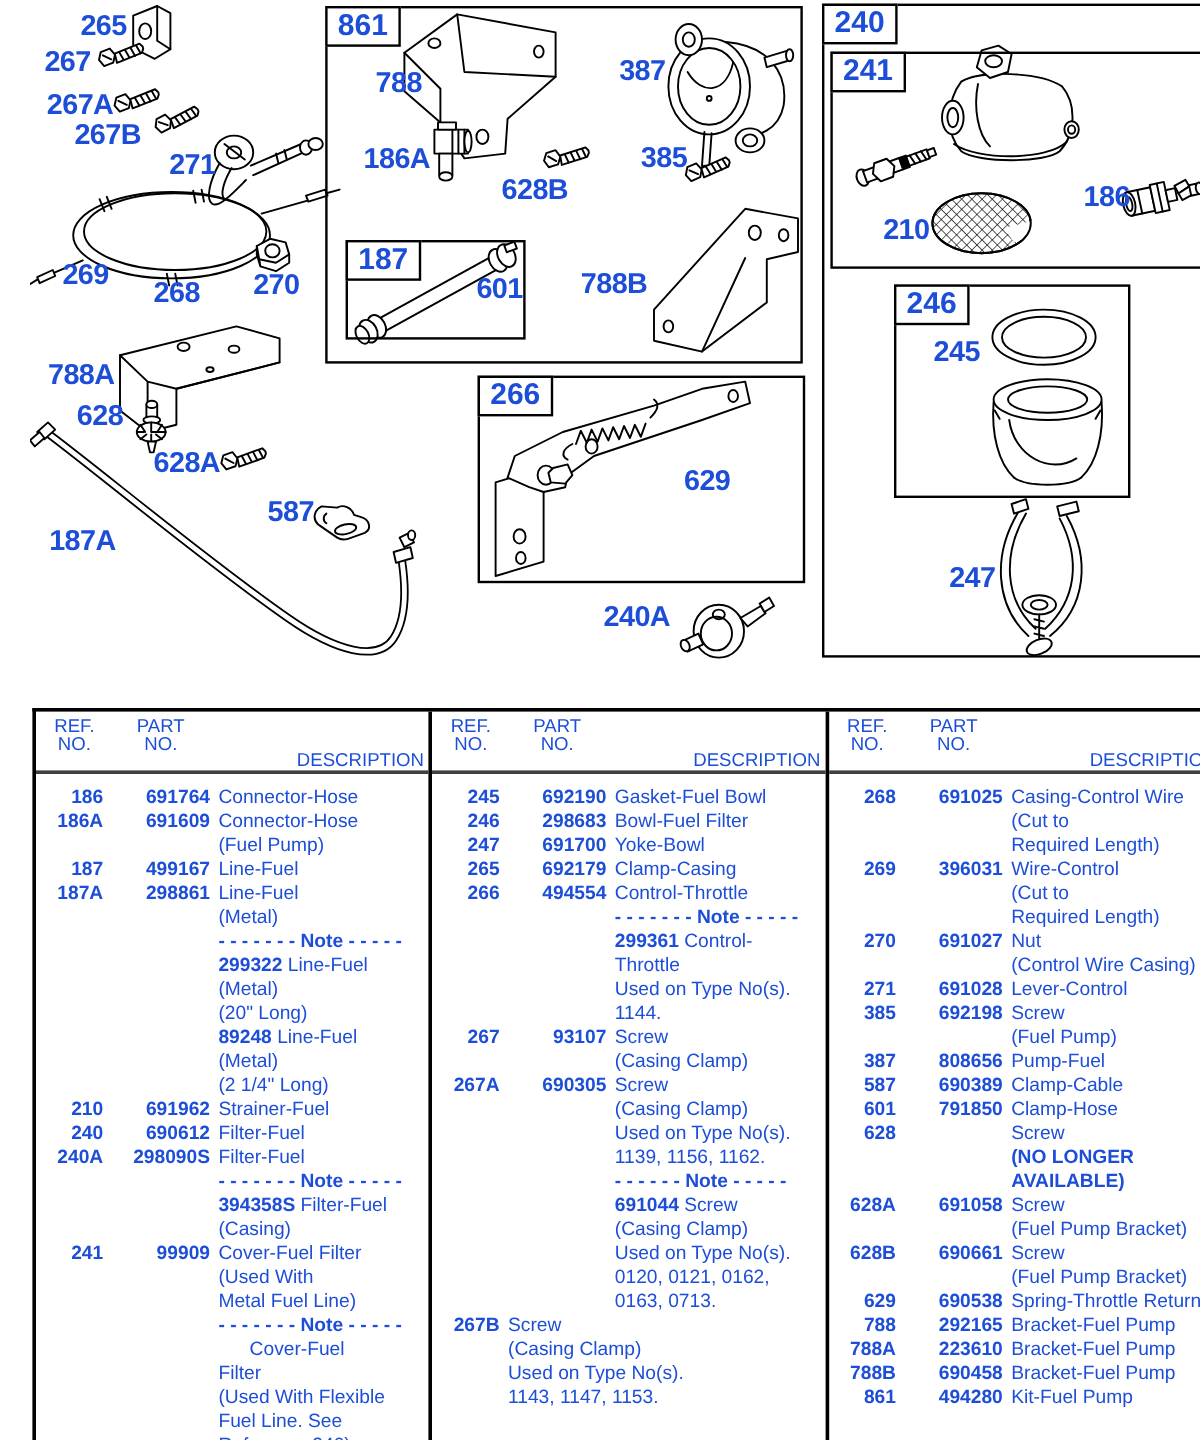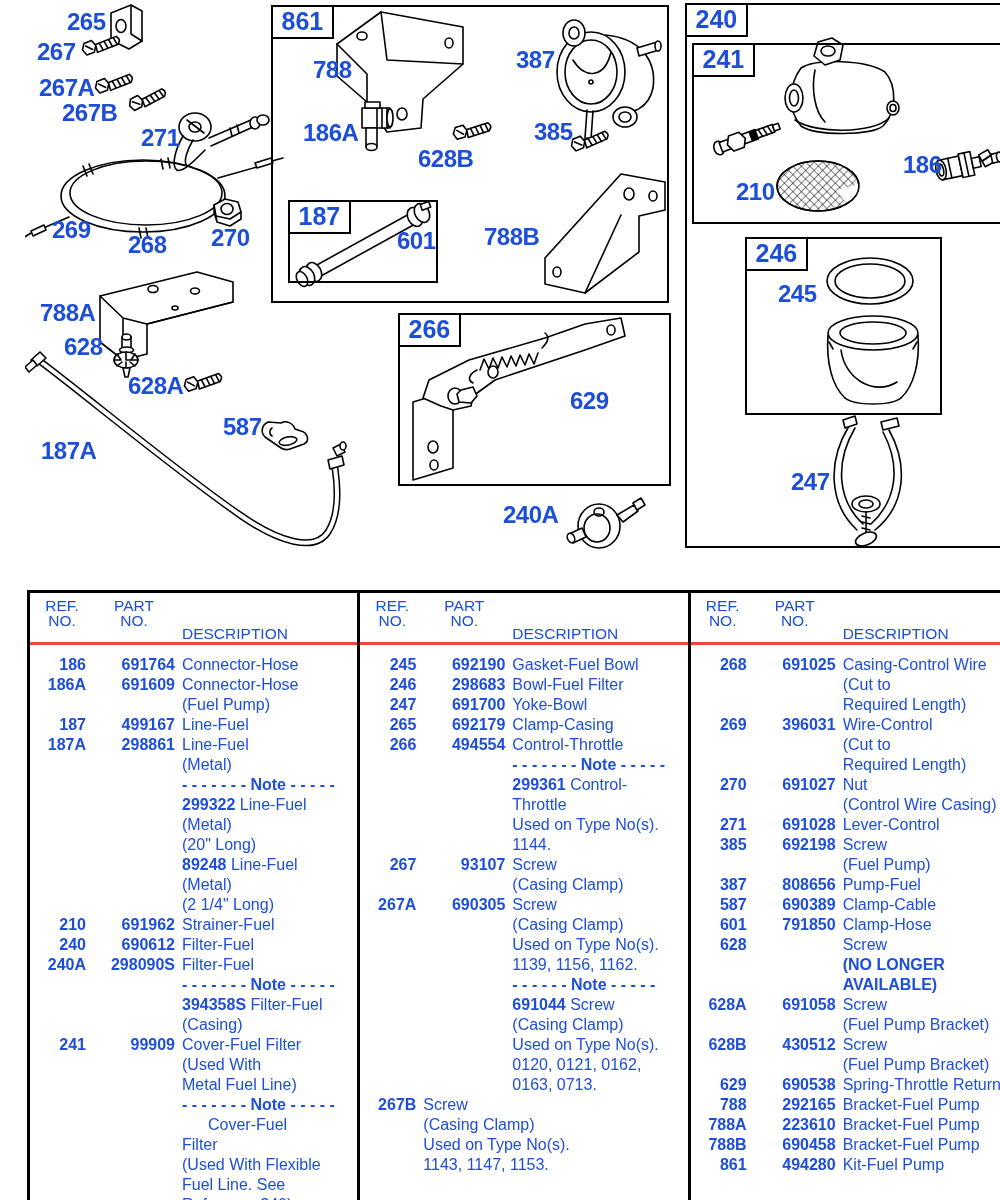--- a/index.html
+++ b/index.html
@@ -12,24 +12,24 @@
   .pbox-label{position:absolute;left:-2.5px;top:-2.5px;border:2.5px solid #000;background:#fff;
               font-weight:bold;font-size:25px;line-height:1.05;padding:1px 9px 3px;white-space:nowrap;}
   #callouts{position:absolute;left:0;top:0;width:100%;height:100%;z-index:2;pointer-events:none;}
   .callout{position:absolute;font-weight:bold;font-size:24px;line-height:1;letter-spacing:-0.5px;white-space:nowrap;}
   
   .ptable{position:absolute;left:2px;top:590px;width:994px;height:610px;display:flex;
           border-top:3px solid #000;border-left:3px solid #000;border-right:3px solid #000;box-sizing:border-box;}
   .tcol{flex:1 1 0;min-width:0;box-sizing:border-box;}
   .tcol:not(:last-child){border-right:3px solid #000;}
   .thead{display:grid;grid-template-columns:48px 82px 1fr;column-gap:7px;
-         padding:5px 4px 0 8px;height:44px;box-sizing:content-box;border-bottom:3px solid #ef4444;
+         padding:5px 4px 0 8px;height:44px;box-sizing:content-box;border-bottom:3px solid #404040;
          font-size:15.5px;line-height:15px;}
   .h2l{display:flex;flex-direction:column;align-items:center;}
-  .h-desc{align-self:end;text-align:left;padding-bottom:1px;}
+  .h-desc{align-self:end;text-align:right;padding-bottom:1px;}
   .rows{padding:10px 0 0 8px;}
   .prow{display:grid;grid-template-columns:48px 82px 1fr;column-gap:7px;
         font-size:16px;line-height:20px;}
   .ref,.part{font-weight:bold;text-align:right;white-space:nowrap;}
   .desc{white-space:nowrap;}
   .dl-n,.dl-B,.bb{font-weight:bold;}
   .dl-i{padding-left:26px;}
   
   #art *{vector-effect:none;}
 </style>
@@ -603,21 +603,21 @@
           <div class="prow">
             <span class="ref">628A</span>
             <span class="part">691058</span>
             <span class="desc">
               <div class="dl-t">Screw</div>
               <div class="dl-t">(Fuel Pump Bracket)</div>
             </span>
           </div>
           <div class="prow">
             <span class="ref">628B</span>
-            <span class="part">430512</span>
+            <span class="part">690661</span>
             <span class="desc">
               <div class="dl-t">Screw</div>
               <div class="dl-t">(Fuel Pump Bracket)</div>
             </span>
           </div>
           <div class="prow">
             <span class="ref">629</span>
             <span class="part">690538</span>
             <span class="desc">
               <div class="dl-t">Spring-Throttle Return</div>

